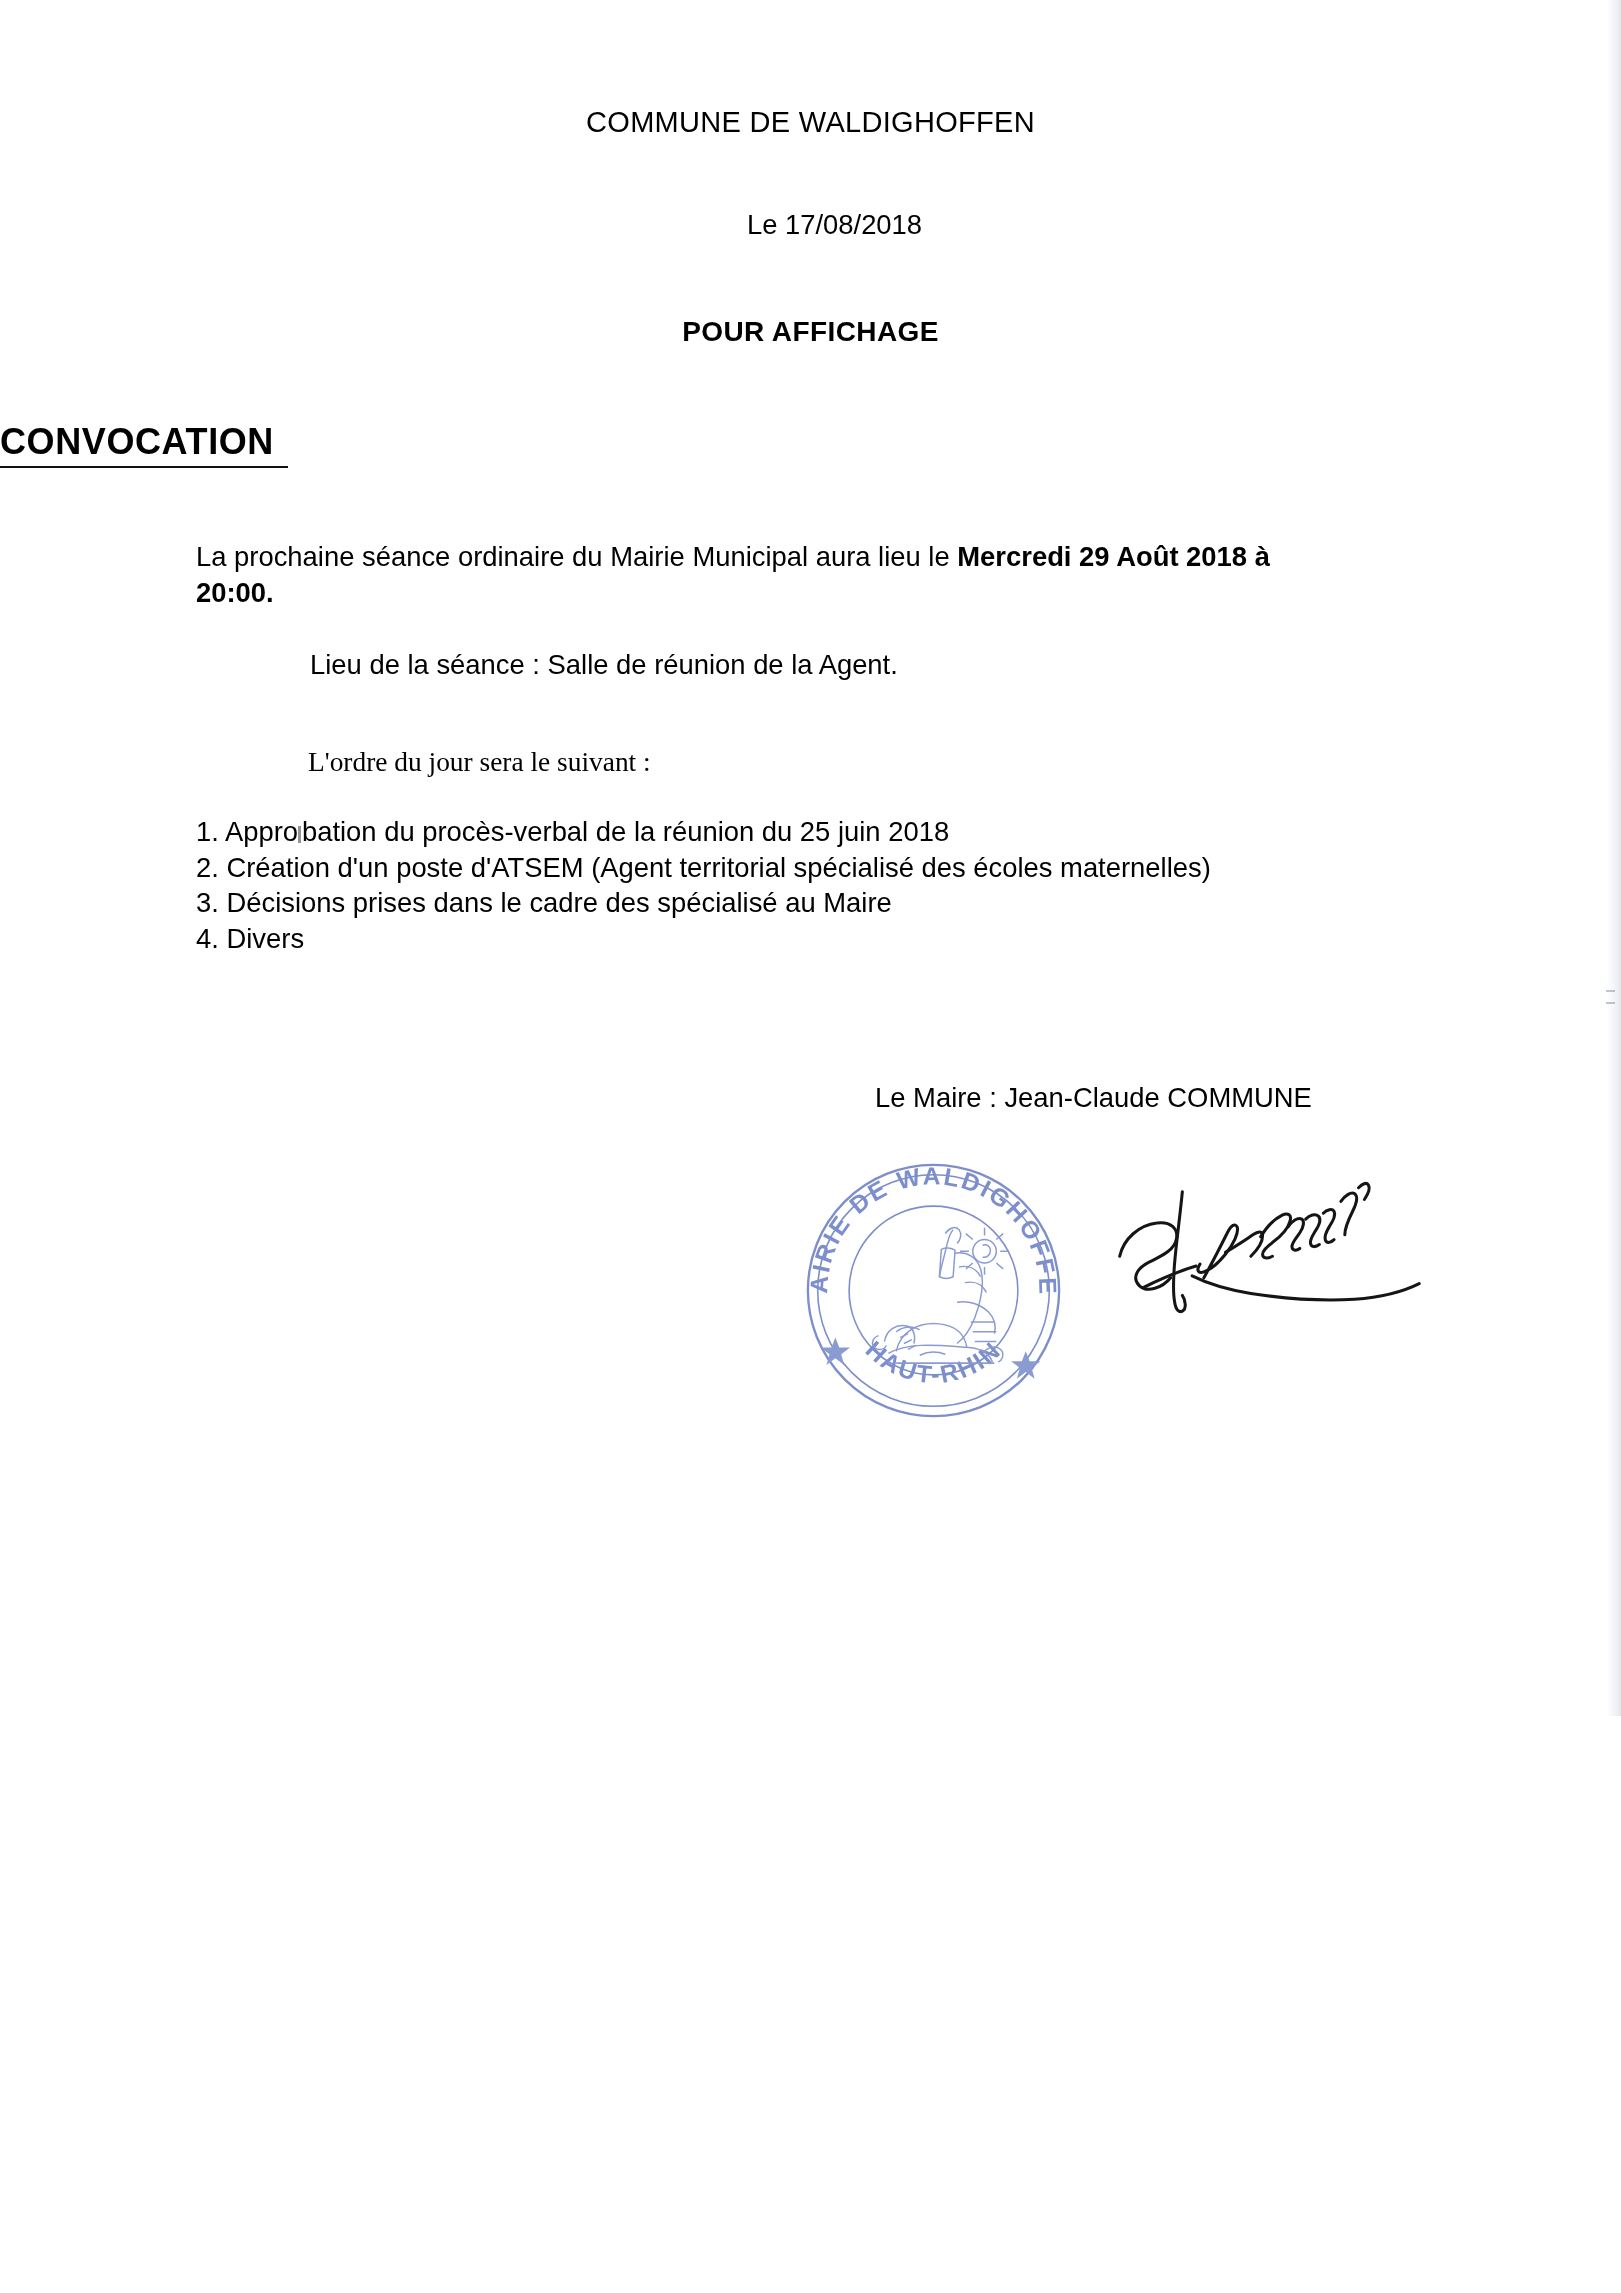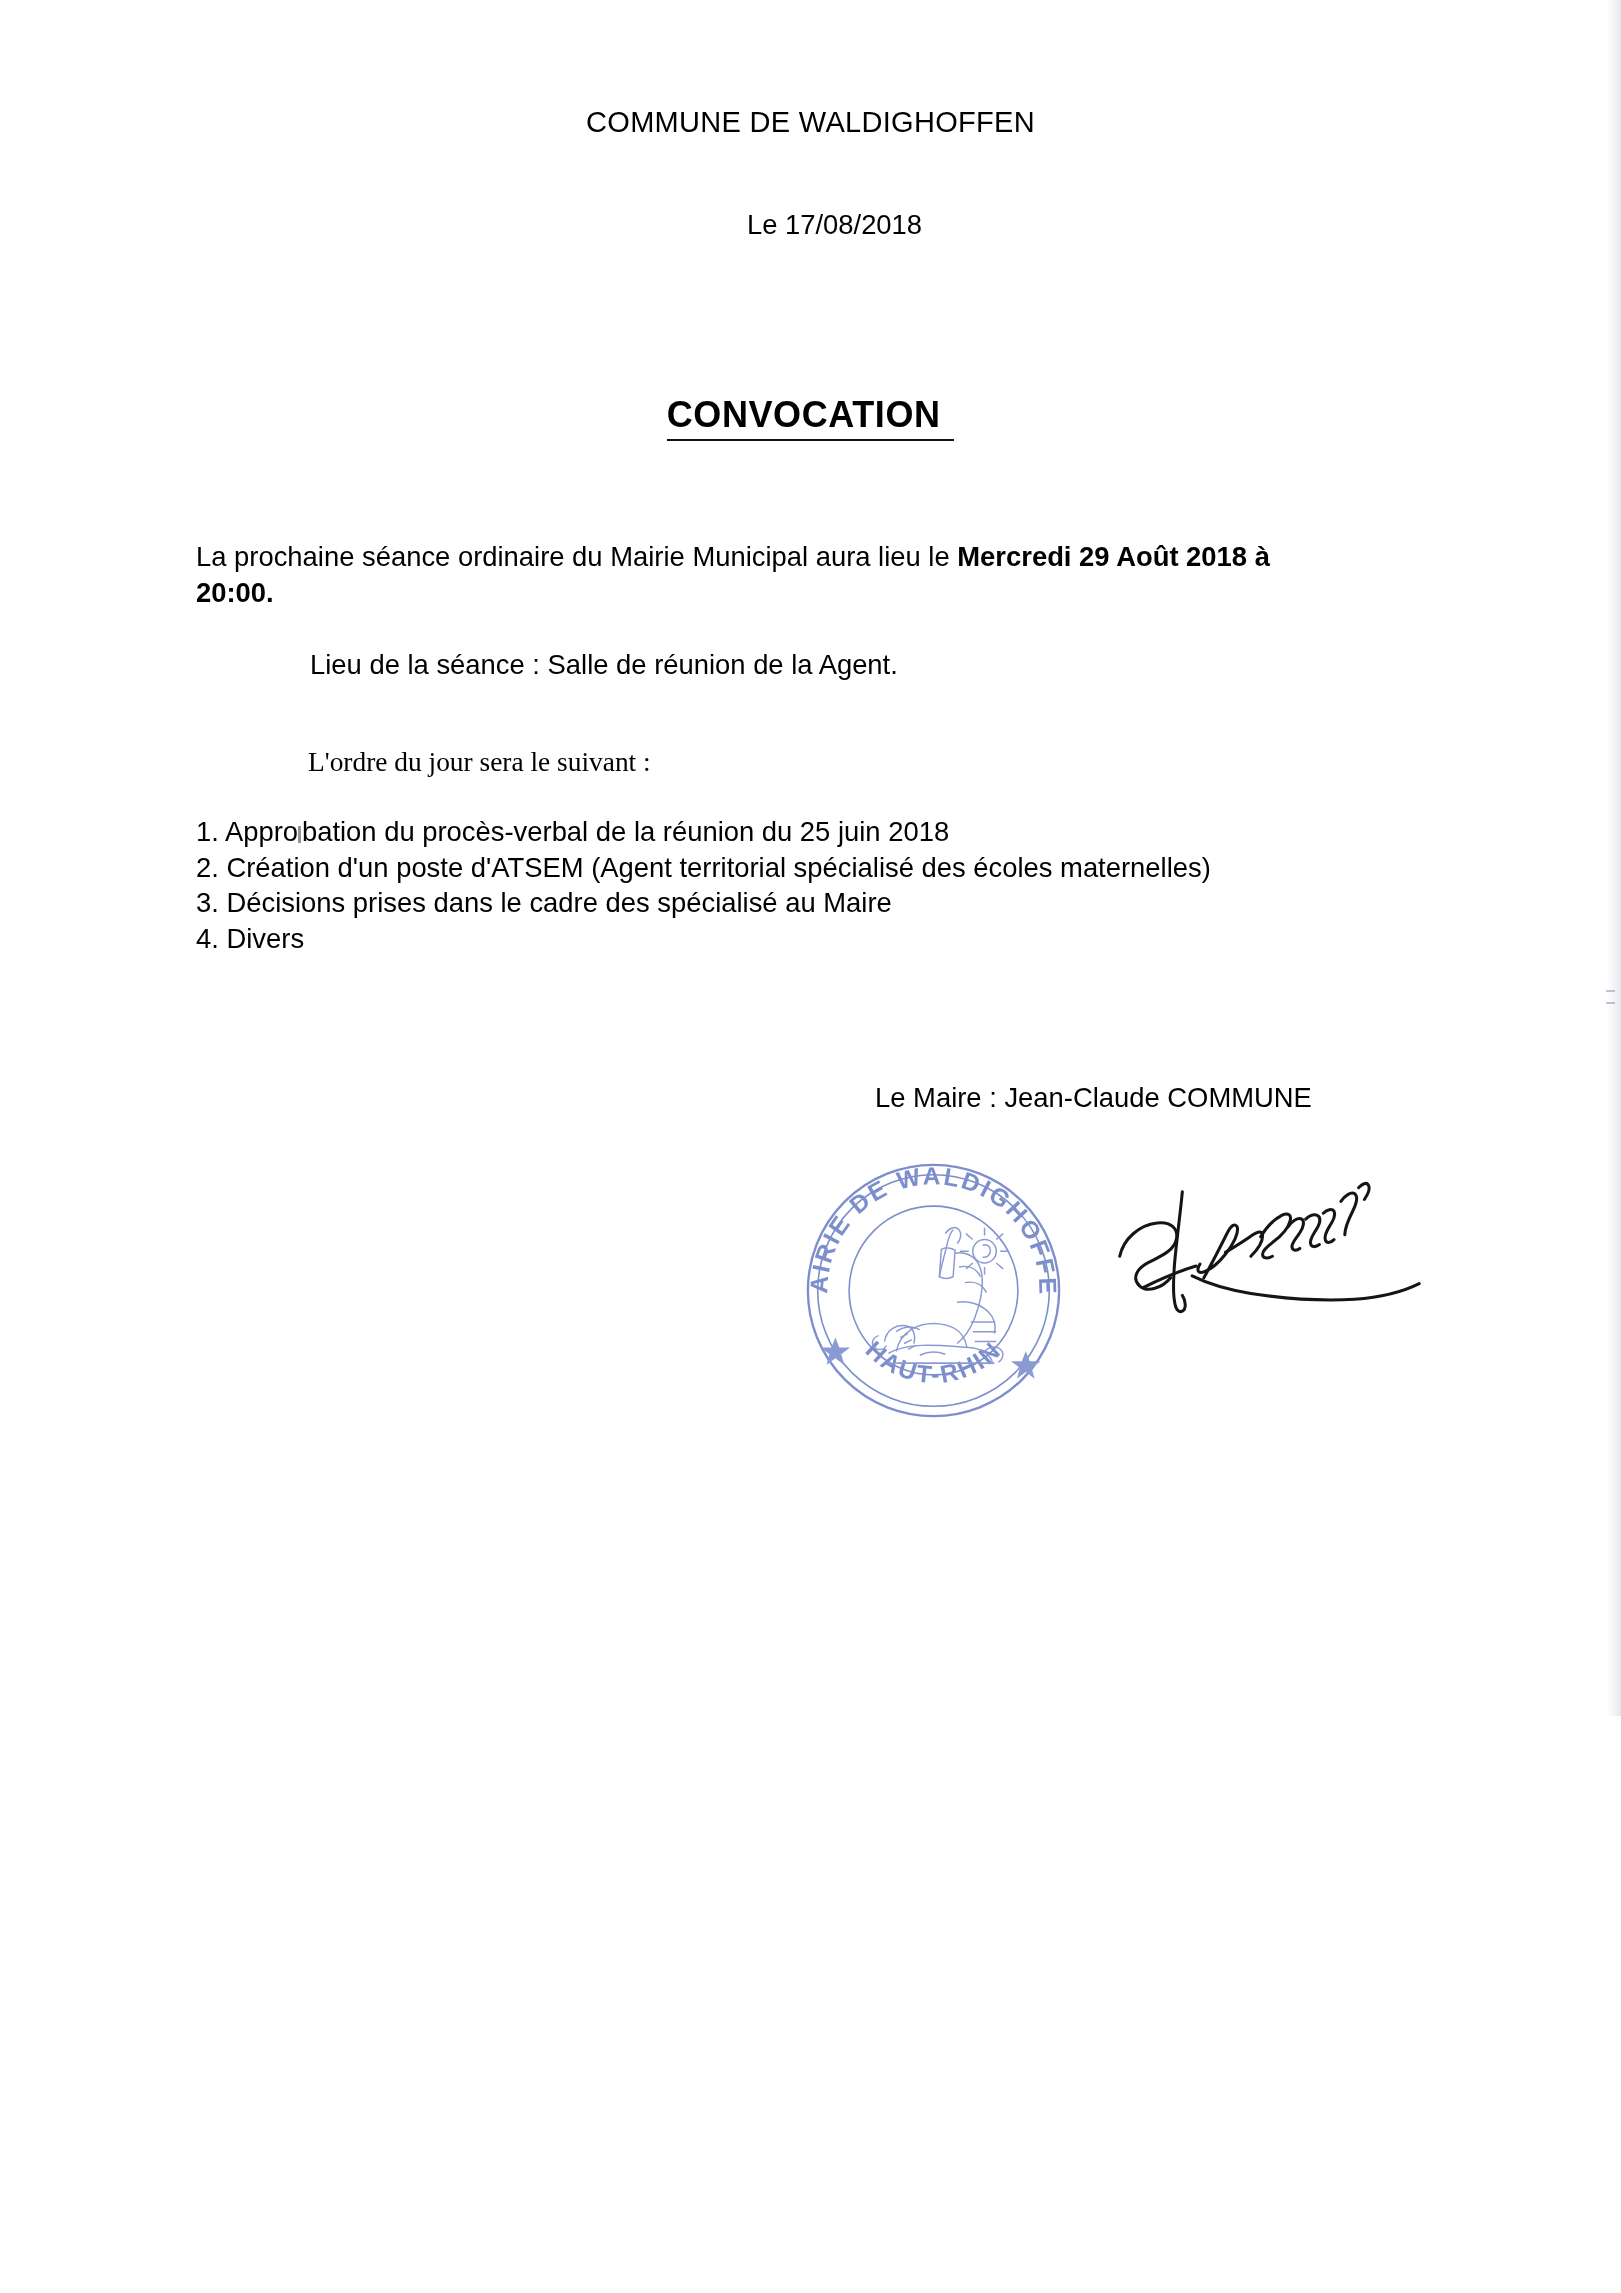--- a/index.html
+++ b/index.html
@@ -73,23 +73,22 @@
     top: 316px;
     width: 1621px;
     text-align: center;
     font-size: 28px;
     font-weight: bold;
     letter-spacing: 0.4px;
   }
   .hdr-title-wrap {
     position: absolute;
     left: 0;
-    top: 394px;
-    width: 1621px;
-    text-align: center;
+    top: 421px;
+    width: 1621px;
   }
   .hdr-title {
     display: inline-block;
     font-size: 36px;
     font-weight: bold;
     letter-spacing: 0.6px;
     border-bottom: 2.9px solid #111111;
     padding-right: 13.7px;
     padding-bottom: 2.9px;
   }
@@ -176,20 +175,21 @@
   <div class="scan-tick t1"></div>
   <div class="scan-tick t2"></div>
   <div class="scan-tick t3"></div>
   <div class="scan-tick t4"></div>
   <div class="scan-smudge"></div>
 
   <div class="hdr-commune">COMMUNE DE WALDIGHOFFEN</div>
 
   <div class="hdr-date">Le 17/08/2018</div>
 
+  <div class="hdr-affichage">POUR AFFICHAGE</div>
 
   <div class="hdr-title-wrap">
     <span class="hdr-title">CONVOCATION</span>
   </div>
 
   <div class="body-para">
     <span>La prochaine séance ordinaire du Mairie Municipal aura lieu le </span><b>Mercredi 29 Août 2018 à</b><br><b>20:00.</b>
   </div>
 
   <div class="line-lieu">Lieu de la séance : Salle de réunion de la Agent.</div>

